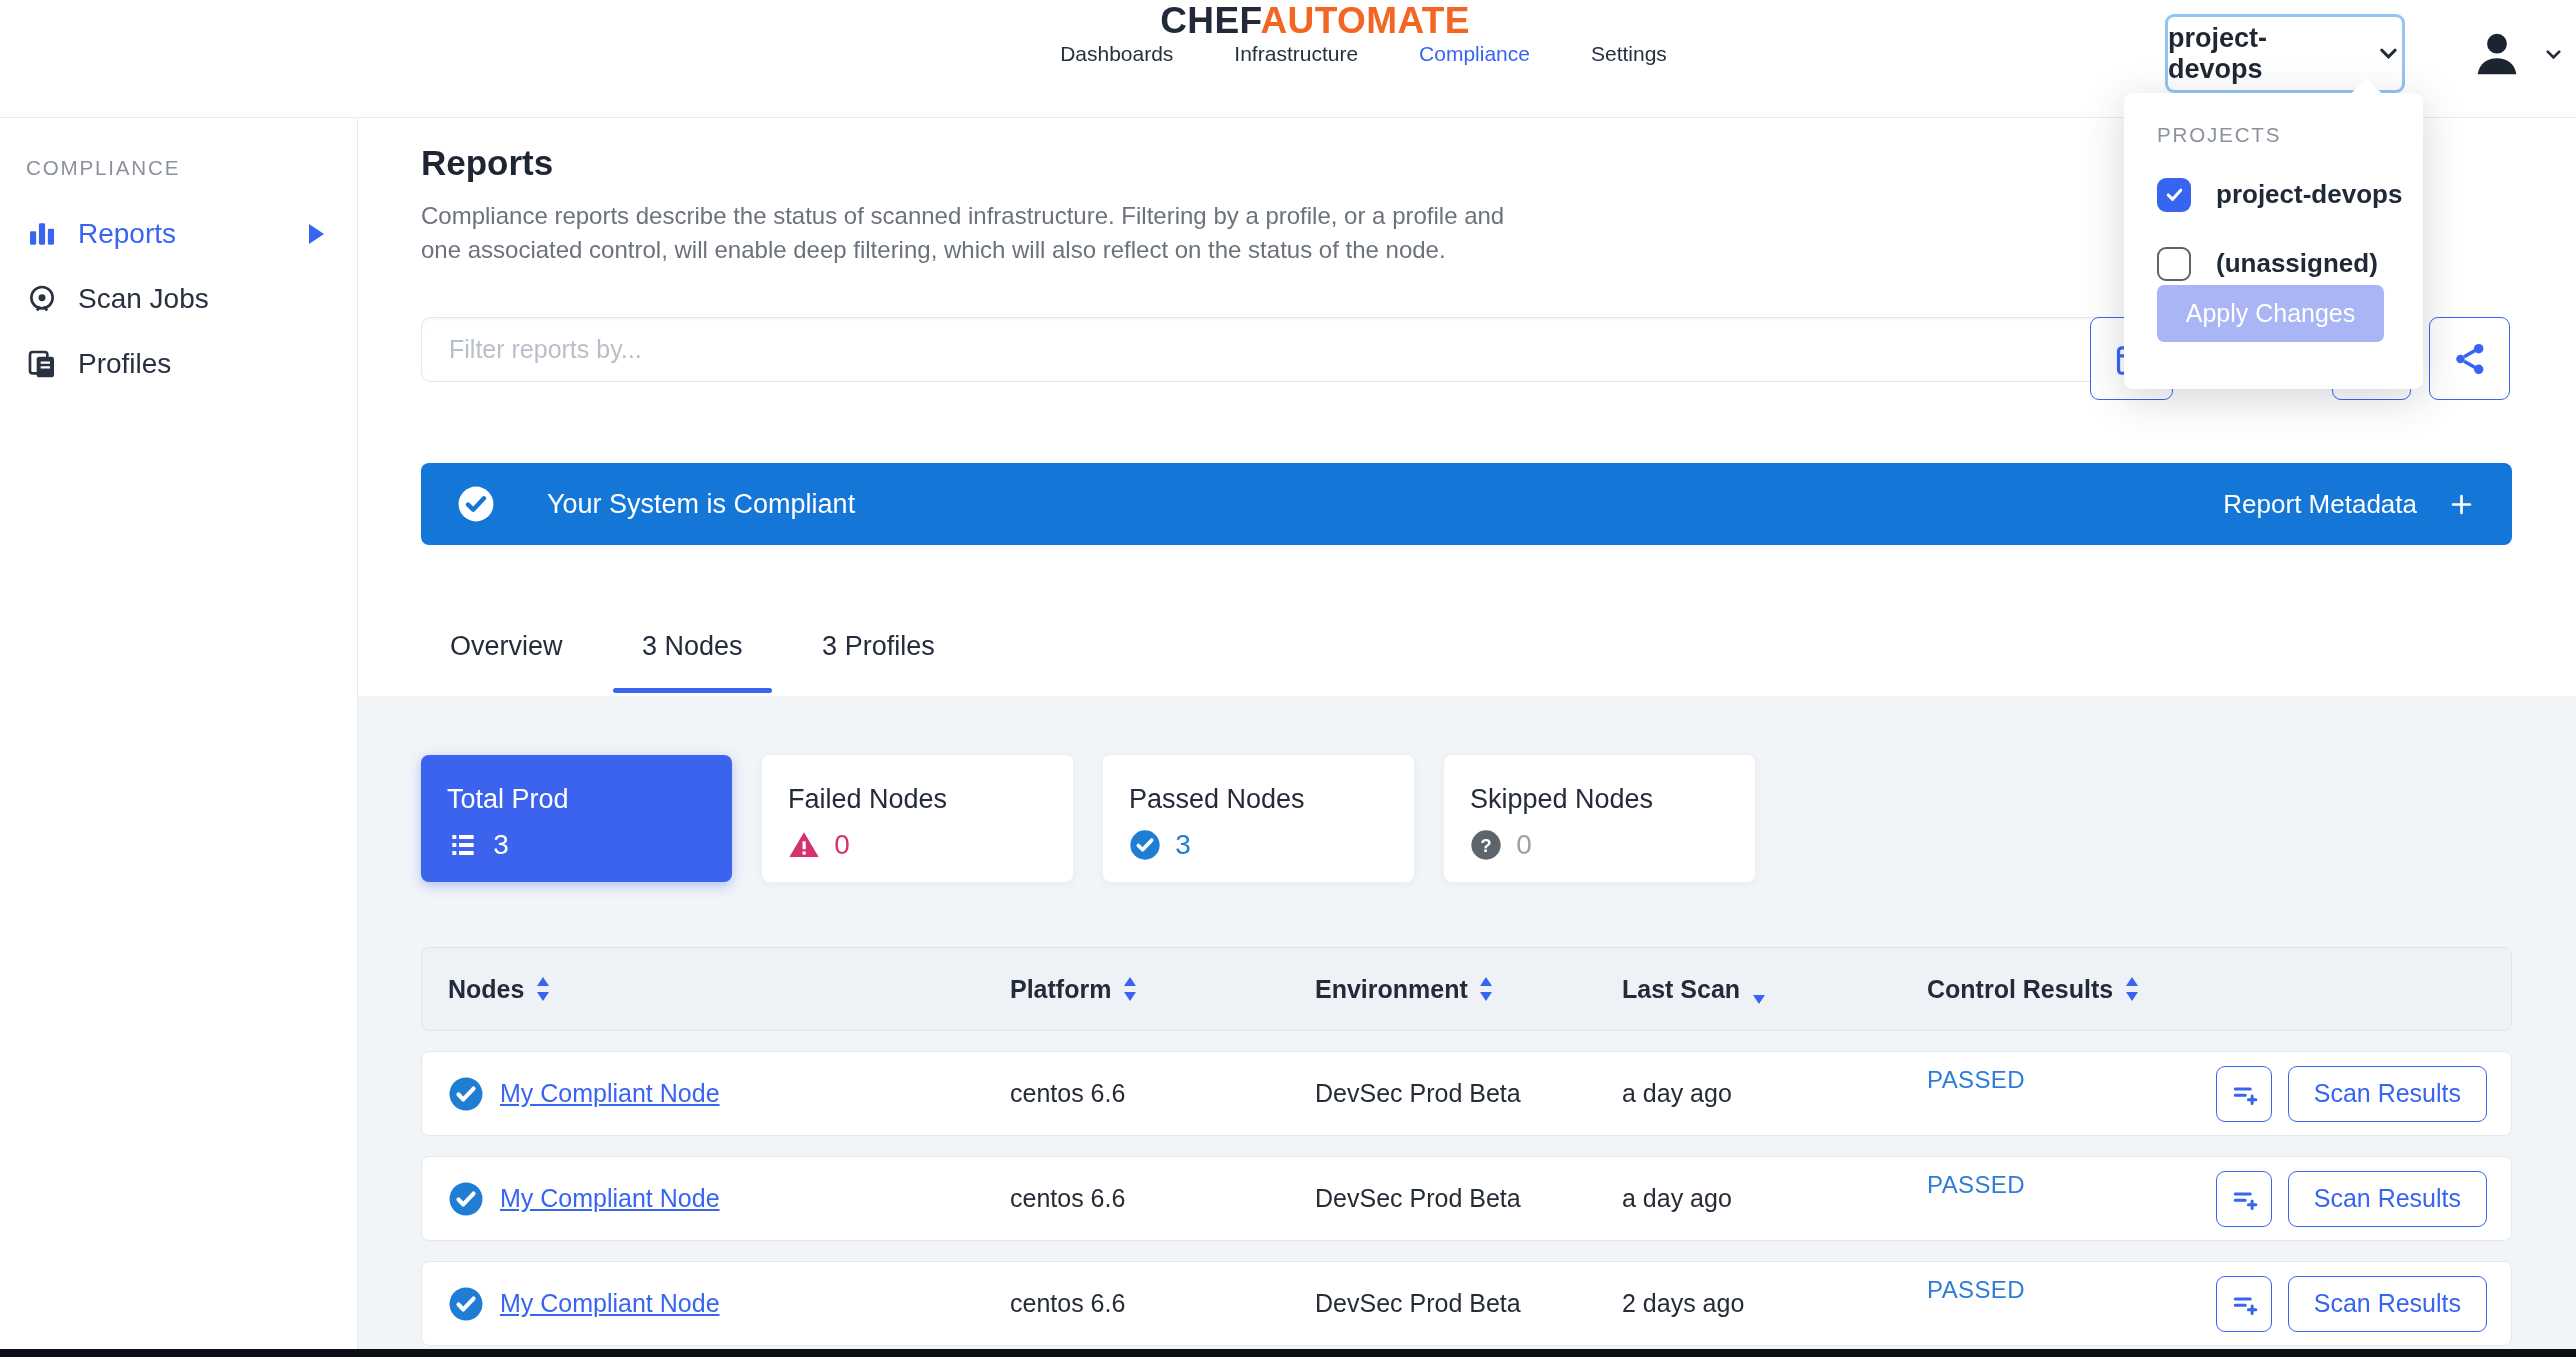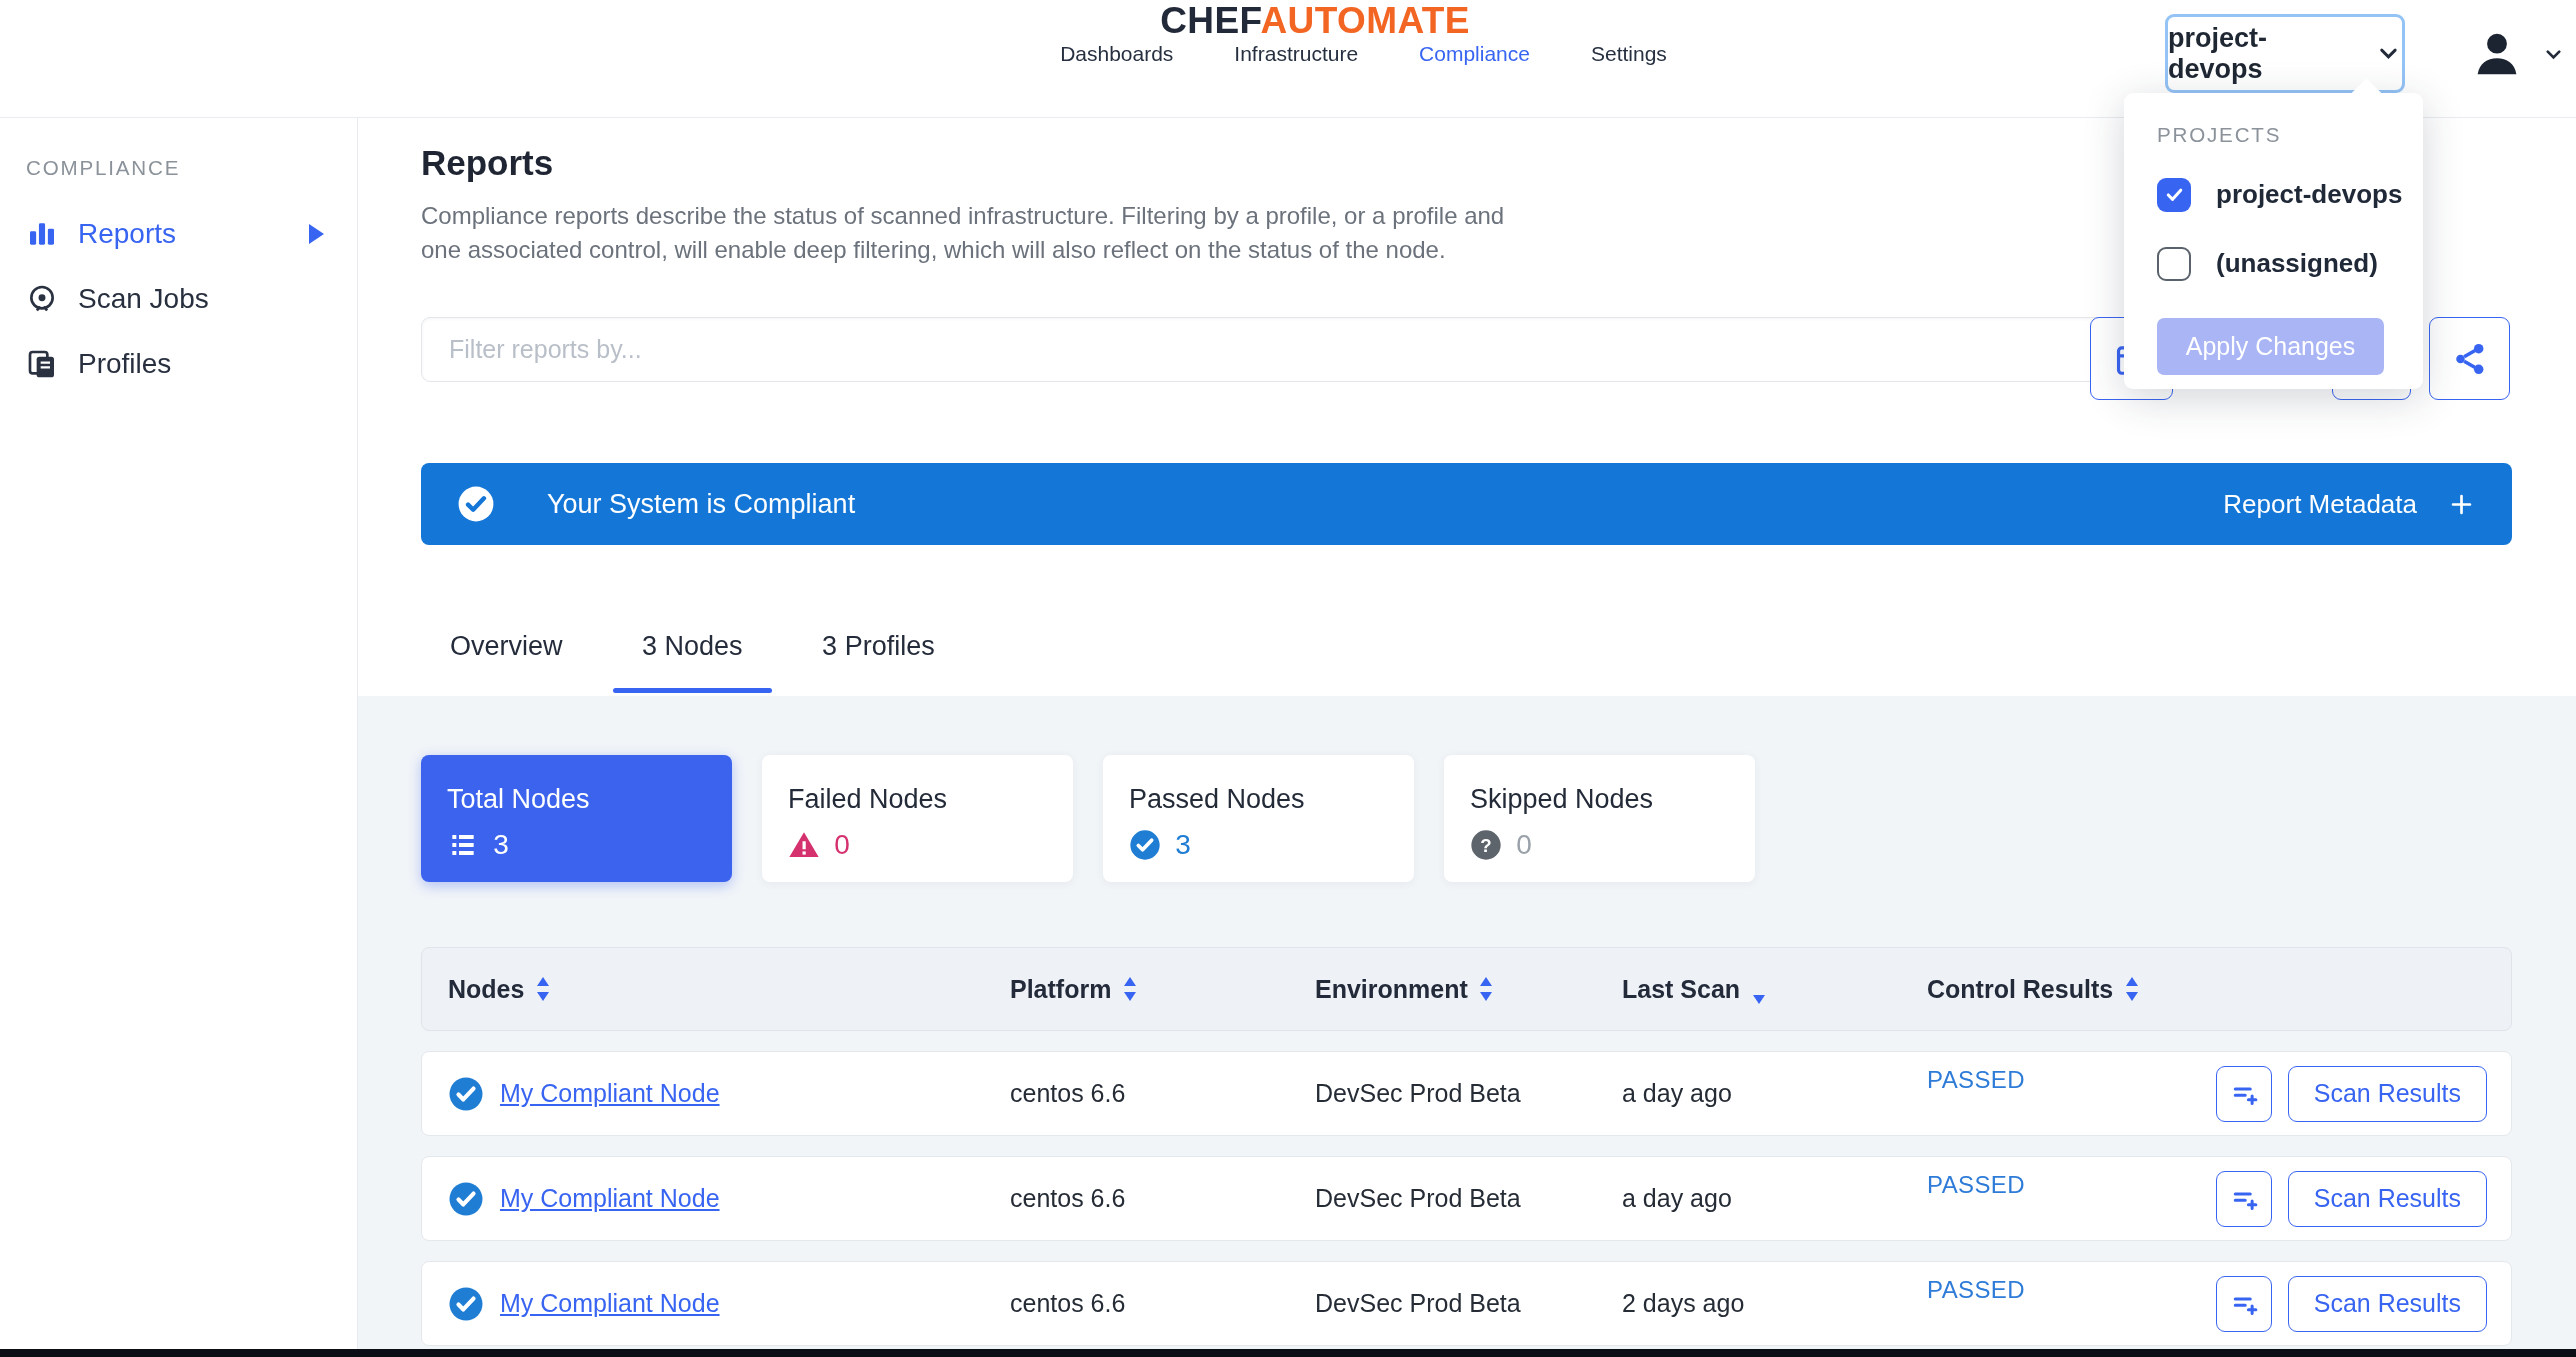--- a/index.html
+++ b/index.html
@@ -49,21 +49,21 @@
   .project-option { display:flex; align-items:center; gap:25px; margin-top:26px; height:43px; }
   .checkbox {
     width:34px; height:34px; border-radius:9px; flex:0 0 34px;
     display:flex; align-items:center; justify-content:center; cursor:pointer;
   }
   .checkbox.checked { background:#3864f2; }
   .checkbox.checked svg { width:23px; height:23px; }
   .checkbox.unchecked { background:#fff; border:2.7px solid #5a626b; }
   .project-option .opt-label { font-size:26px; font-weight:700; color:#202938; }
   .apply-btn {
-    margin-top:33px; width:227px; height:57px; border:none; border-radius:7.2px;
+    width:227px; height:57px; border:none; border-radius:7.2px;
     background:#a9b5f4; color:#fff; font-size:25px; font-family:inherit; cursor:default;
   }
 
   
   .sidebar {
     position:absolute; top:118px; left:0; bottom:0; width:358px;
     background:#fff; border-right:1.8px solid #e7eaee; padding:38px 0 0 26px; z-index:5;
   }
   .sidebar-section { font-size:20.6px; color:#8b929a; letter-spacing:1.8px; margin-bottom:21.5px; }
   .side-item { display:flex; align-items:center; gap:20px; height:65px; width:309px; position:relative; cursor:pointer; }
@@ -311,21 +311,21 @@
       <div class="tabs">
         <div class="tab">Overview</div>
         <div class="tab active">3 Nodes</div>
         <div class="tab">3 Profiles</div>
       </div>
     </div>
 
     <div class="lower">
       <div class="stats-row">
         <div class="stat-card total">
-          <div class="stat-label">Total Nodes</div>
+          <div class="stat-label">Total Prod</div>
           <div class="stat-value">
             <svg viewBox="0 0 24 24" fill="#ffffff">
                 <rect x="4" y="4.5" width="3" height="3"></rect>
                 <rect x="9" y="4.5" width="11" height="3"></rect>
                 <rect x="4" y="10.5" width="3" height="3"></rect>
                 <rect x="9" y="10.5" width="11" height="3"></rect>
                 <rect x="4" y="16.5" width="3" height="3"></rect>
                 <rect x="9" y="16.5" width="11" height="3"></rect>
               </svg>
             <span class="v">3</span>

